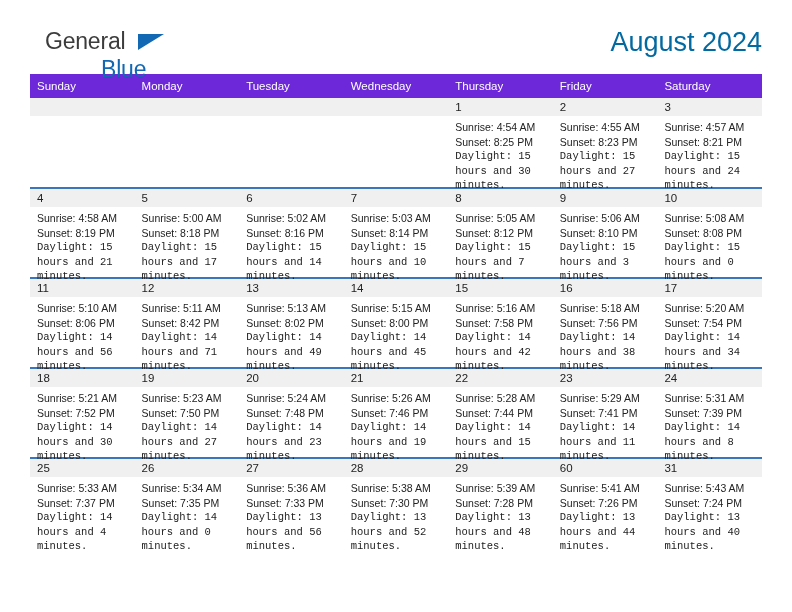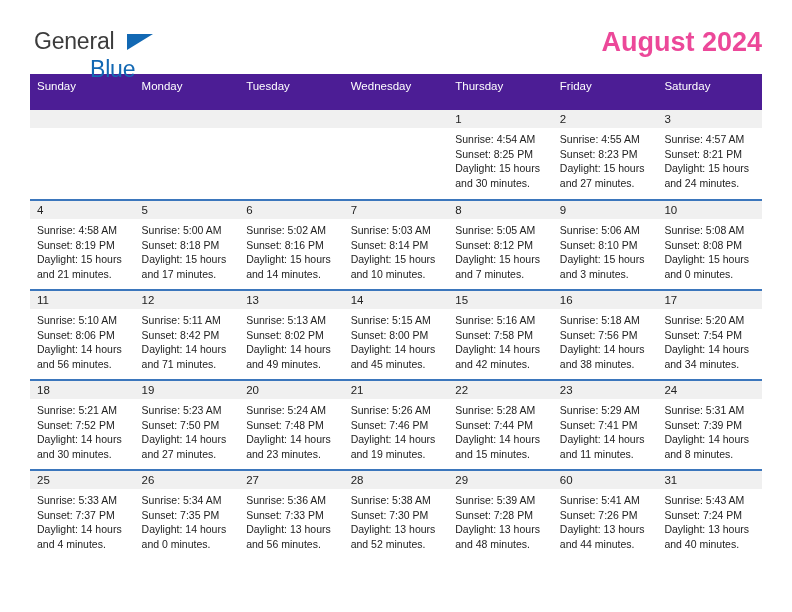--- a/index.html
+++ b/index.html
@@ -28,20 +28,21 @@
     align-items: flex-start;
     justify-content: space-between;
     padding-top: 26px;
     height: 74px;
     box-sizing: border-box;
   }
   .logo {
     position: relative;
     width: 180px;
     height: 56px;
+    margin-left: 11px;
   }
   .logo-general {
     position: absolute;
     left: 4px;
     top: 2px;
     font-size: 23px;
     color: #3c3c3c;
     letter-spacing: -0.2px;
   }
   .logo-blue {
@@ -60,46 +61,46 @@
     height: 0;
     border-left: 26px solid #1268b3;
     border-bottom: 16px solid transparent;
   }
   .title-block {
     text-align: right;
     padding-top: 0px;
   }
   .cal-title {
     font-size: 27px;
-    color: #ec4899;
+    color: #0369a1;
     line-height: 32px;
-    font-weight: bold;
+    font-weight: normal;
     white-space: nowrap;
   }
   .cal-subtitle {
     font-size: 13.5px;
     color: #1a1a1a;
     line-height: 20px;
     margin-top: 7px;
     white-space: nowrap;
   }
 
   
   .calendar {
     width: 732px;
     border-collapse: collapse;
     table-layout: fixed;
   }
   .calendar th {
-    background: #4c1d95;
+    background: #6d28d9;
     color: #ffffff;
     font-size: 11.5px;
     font-weight: normal;
     text-align: left;
-    padding: 6px 0 18px 7px;
+    padding: 6px 0 6px 7px;
     height: 19px;
     box-sizing: border-box;
   }
   .calendar td {
     vertical-align: top;
     padding: 0;
     border-top: 2px solid #3b76bc;
     height: 90px;
     box-sizing: border-box;
   }
@@ -129,20 +130,21 @@
     padding: 4px 6px 0 7px;
     font-size: 10.5px;
     line-height: 14.6px;
     color: #222222;
   }
   .details div {
     white-space: nowrap;
   }
   .details .daylight {
     white-space: normal;
+    font-family: Liberation Mono, monospace;
   }
 </style>
 </head>
 <body>
 
 <div class="page">
 
   <div class="header">
     <div class="logo">
       <span class="logo-general">General</span>

